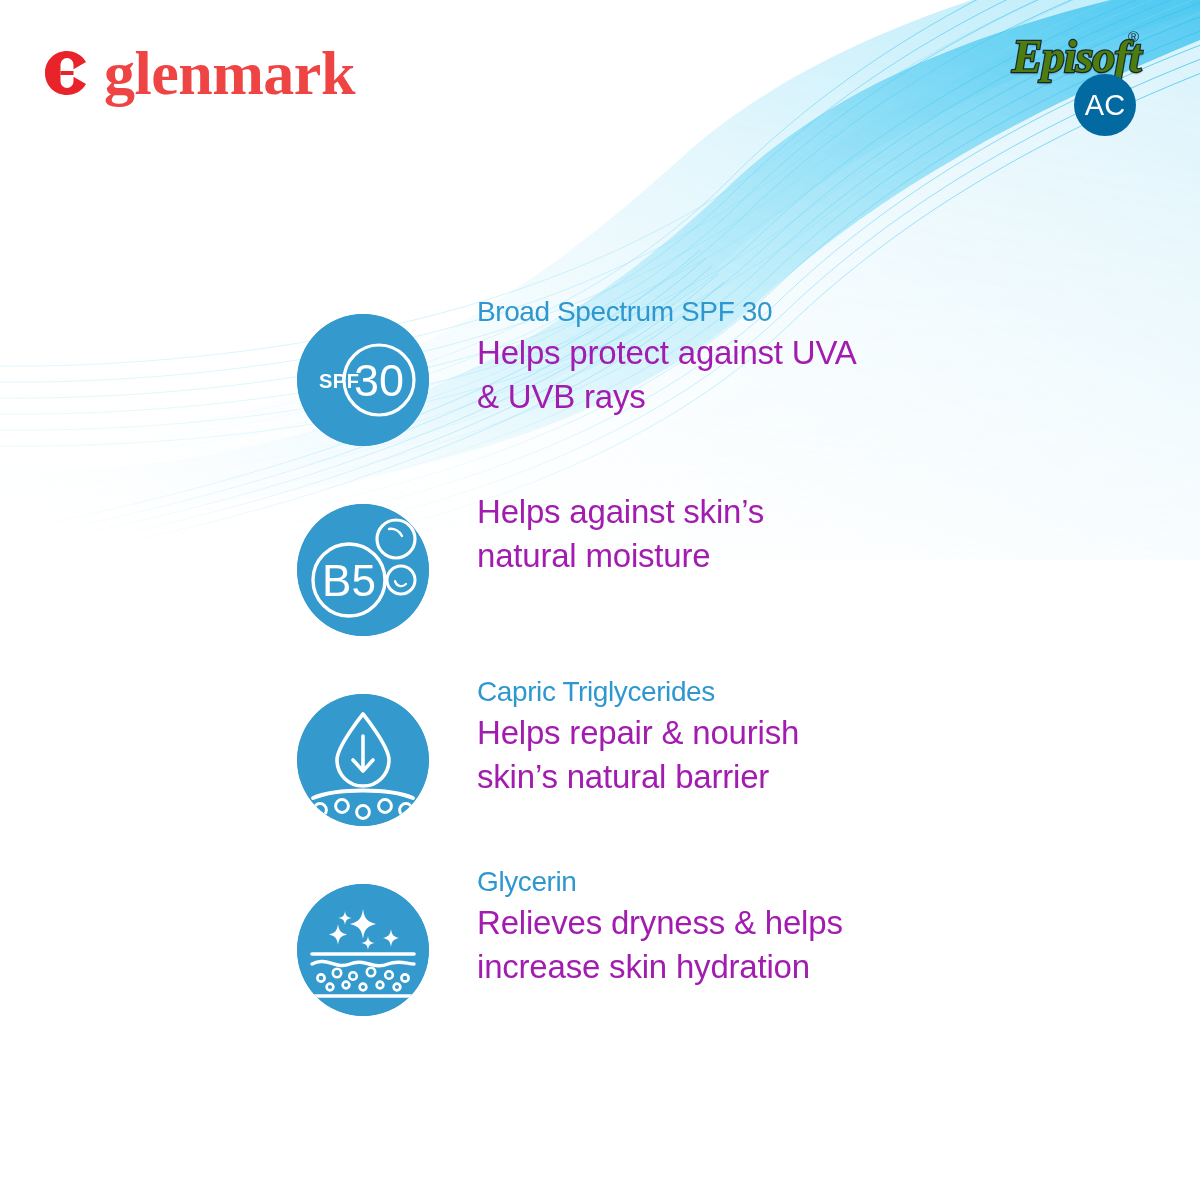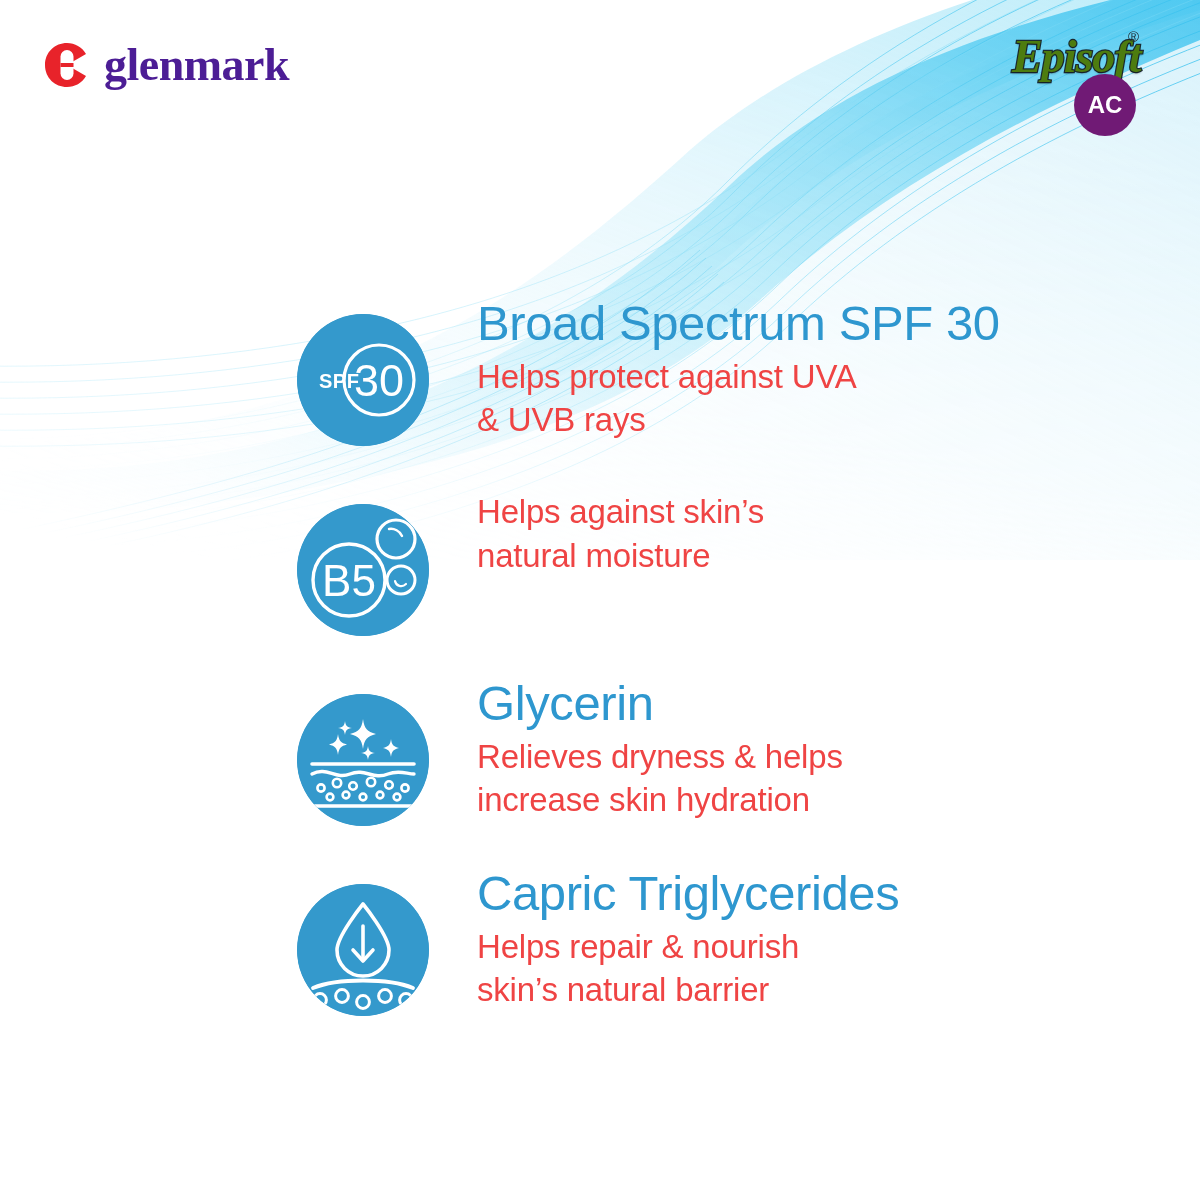--- a/index.html
+++ b/index.html
@@ -29,24 +29,24 @@
   .glenmark-logo {
     position: absolute;
     left: 44px; top: 42px;
     display: flex;
     align-items: center;
     gap: 14px;
   }
   .glenmark-mark { width: 46px; height: 46px; display: block; }
   .glenmark-word {
     font-family: "Liberation Serif", serif;
-    font-size: 46px;
+    font-size: 62px;
     font-weight: bold;
     letter-spacing: -0.5px;
-    color: #4c1d95;
+    color: #ef4444;
     line-height: 1;
   }
 
   
   .episoft-logo {
     position: absolute;
     right: 38px; top: 22px;
     width: 150px; height: 115px;
   }
   .episoft-word {
@@ -69,24 +69,24 @@
     left: 116px; top: 6px;
     font-size: 15px;
     color: #1b2b33;
     font-family: "Liberation Sans", sans-serif;
   }
   .episoft-ac {
     position: absolute;
     left: 62px; top: 52px;
     width: 62px; height: 62px;
     border-radius: 50%;
-    background: #701a75;
+    background: #0369a1;
     color: #ffffff;
-    font-size: 24px;
-    font-weight: bold;
+    font-size: 29px;
+    font-weight: normal;
     letter-spacing: 0px;
     display: flex;
     align-items: center;
     justify-content: center;
     line-height: 1;
   }
 
   
   .features {
     position: absolute;
@@ -104,28 +104,28 @@
     flex: 0 0 auto;
     width: 132px; height: 132px;
     border-radius: 50%;
     background: #3499cc;
     display: block;
     margin-top: 18px;
   }
   .feature-text { padding-top: 0px; }
   .feature-title {
     color: #2e97cf;
-    font-size: 49px;
+    font-size: 28px;
     font-weight: normal;
     letter-spacing: -0.4px;
     line-height: 1.12;
     white-space: nowrap;
   }
   .feature-desc {
-    color: #ef4444;
+    color: #a21caf;
     font-size: 33px;
     font-weight: normal;
     line-height: 1.32;
     margin-top: 4px;
     white-space: pre-line;
     letter-spacing: -0.2px;
   }
 </style>
 </head>
 <body>
@@ -240,20 +240,42 @@
         <circle cx="52" cy="76" r="36" fill="none" stroke="#ffffff" stroke-width="3.4"></circle>
         <text x="52" y="92" text-anchor="middle" font-family="Liberation Sans, sans-serif" font-size="44" fill="#ffffff">B5</text>
         <circle cx="99" cy="35" r="19" fill="none" stroke="#ffffff" stroke-width="3.2"></circle>
         <path d="M92,25 C97,24 103,27 105,32" fill="none" stroke="#ffffff" stroke-width="2.4" stroke-linecap="round"></path>
         <circle cx="104" cy="76" r="14" fill="none" stroke="#ffffff" stroke-width="3"></circle>
         <path d="M98,77 C99,82 105,84 109,80" fill="none" stroke="#ffffff" stroke-width="2.2" stroke-linecap="round"></path>
       </svg>
       <div class="feature-text">
         <div class="feature-desc">Helps against skin’s
 natural moisture</div>
+      </div>
+    </div>
+
+    <div class="feature">
+      <svg class="feature-icon" viewBox="0 0 132 132">
+        <circle cx="66" cy="66" r="66" fill="#3499cc"></circle>
+        <path d="M66,20 C66,20 92,52 92,66 C92,80.4 80.4,92 66,92 C51.6,92 40,80.4 40,66 C40,52 66,20 66,20 Z" fill="none" stroke="#ffffff" stroke-width="3.6" stroke-linejoin="round"></path>
+        <line x1="66" y1="42" x2="66" y2="76" stroke="#ffffff" stroke-width="3.6" stroke-linecap="round"></line>
+        <path d="M56,66 L66,77 L76,66" fill="none" stroke="#ffffff" stroke-width="3.6" stroke-linecap="round" stroke-linejoin="round"></path>
+        <path d="M16,104 C40,94 92,94 116,104" fill="none" stroke="#ffffff" stroke-width="3.8" stroke-linecap="round"></path>
+        <g fill="none" stroke="#ffffff" stroke-width="3">
+          <circle cx="23" cy="116" r="6.4"></circle>
+          <circle cx="45" cy="112" r="6.4"></circle>
+          <circle cx="66" cy="118" r="6.4"></circle>
+          <circle cx="88" cy="112" r="6.4"></circle>
+          <circle cx="109" cy="116" r="6.4"></circle>
+        </g>
+      </svg>
+      <div class="feature-text">
+        <div class="feature-title">Capric Triglycerides</div>
+        <div class="feature-desc">Helps repair &amp; nourish
+skin’s natural barrier</div>
       </div>
     </div>
 
     <div class="feature">
       <svg class="feature-icon" viewBox="0 0 132 132">
         <circle cx="66" cy="66" r="66" fill="#3499cc"></circle>
         <g fill="#ffffff">
           <path d="M66,25 C67.5,35 70,37.5 79,40 C70,42.5 67.5,45 66,55 C64.5,45 62,42.5 53,40 C62,37.5 64.5,35 66,25 Z"></path>
           <path d="M41,40 C42,47 43.8,48.8 50,50.5 C43.8,52.2 42,54 41,61 C40,54 38.2,52.2 32,50.5 C38.2,48.8 40,47 41,40 Z"></path>
           <path d="M94,45 C94.8,51 96.4,52.6 102,54 C96.4,55.4 94.8,57 94,63 C93.2,57 91.6,55.4 86,54 C91.6,52.6 93.2,51 94,45 Z"></path>
@@ -277,36 +299,14 @@
         </g>
         <line x1="15" y1="112" x2="117" y2="112" stroke="#ffffff" stroke-width="3.6" stroke-linecap="round"></line>
       </svg>
       <div class="feature-text">
         <div class="feature-title">Glycerin</div>
         <div class="feature-desc">Relieves dryness &amp; helps
 increase skin hydration</div>
       </div>
     </div>
 
-    <div class="feature">
-      <svg class="feature-icon" viewBox="0 0 132 132">
-        <circle cx="66" cy="66" r="66" fill="#3499cc"></circle>
-        <path d="M66,20 C66,20 92,52 92,66 C92,80.4 80.4,92 66,92 C51.6,92 40,80.4 40,66 C40,52 66,20 66,20 Z" fill="none" stroke="#ffffff" stroke-width="3.6" stroke-linejoin="round"></path>
-        <line x1="66" y1="42" x2="66" y2="76" stroke="#ffffff" stroke-width="3.6" stroke-linecap="round"></line>
-        <path d="M56,66 L66,77 L76,66" fill="none" stroke="#ffffff" stroke-width="3.6" stroke-linecap="round" stroke-linejoin="round"></path>
-        <path d="M16,104 C40,94 92,94 116,104" fill="none" stroke="#ffffff" stroke-width="3.8" stroke-linecap="round"></path>
-        <g fill="none" stroke="#ffffff" stroke-width="3">
-          <circle cx="23" cy="116" r="6.4"></circle>
-          <circle cx="45" cy="112" r="6.4"></circle>
-          <circle cx="66" cy="118" r="6.4"></circle>
-          <circle cx="88" cy="112" r="6.4"></circle>
-          <circle cx="109" cy="116" r="6.4"></circle>
-        </g>
-      </svg>
-      <div class="feature-text">
-        <div class="feature-title">Capric Triglycerides</div>
-        <div class="feature-desc">Helps repair &amp; nourish
-skin’s natural barrier</div>
-      </div>
-    </div>
-
   </div>
 </div>
 
 </body></html>

